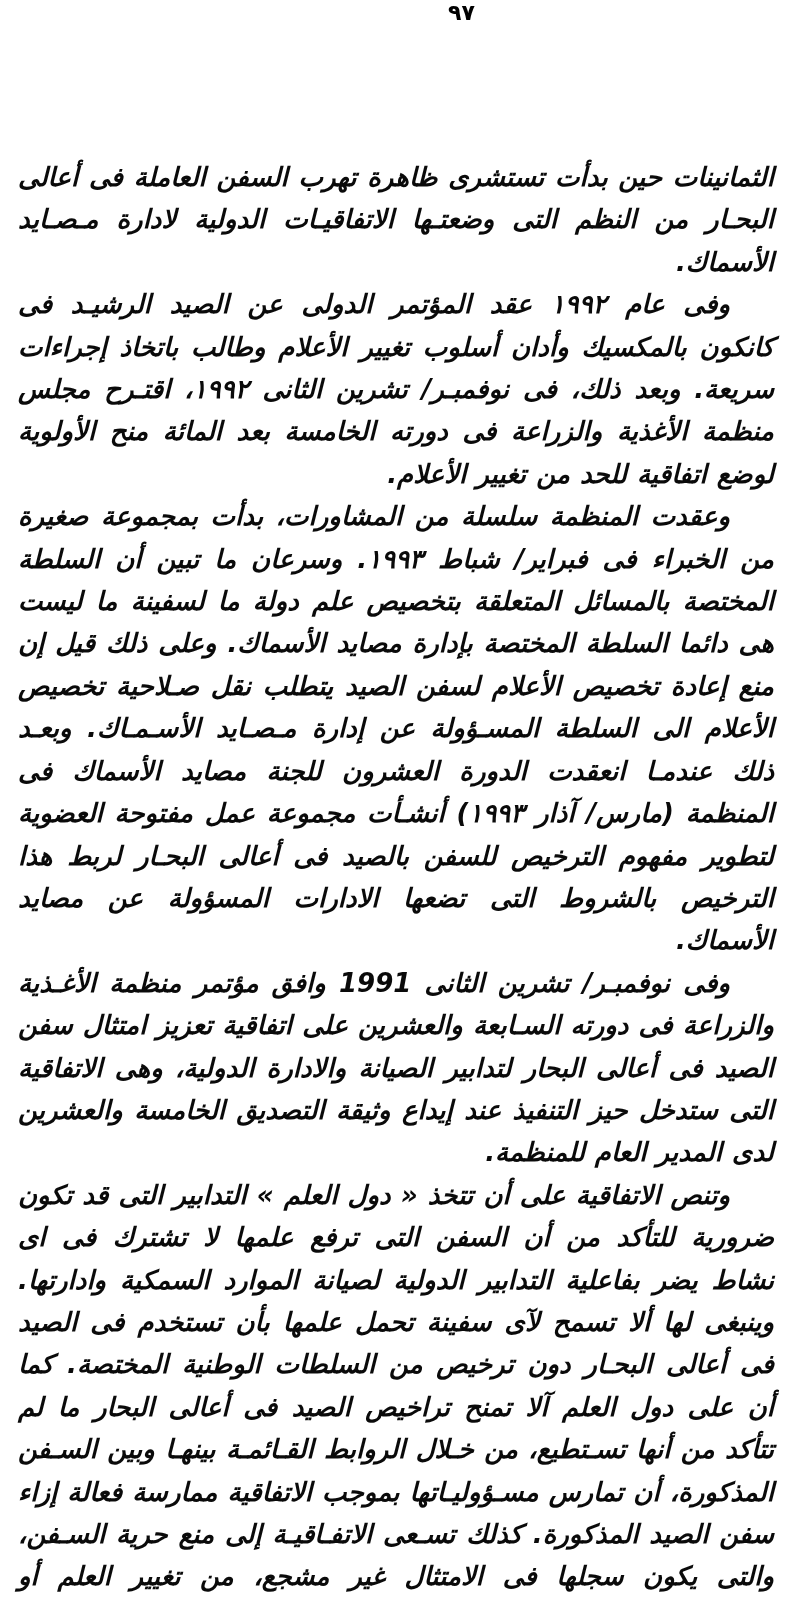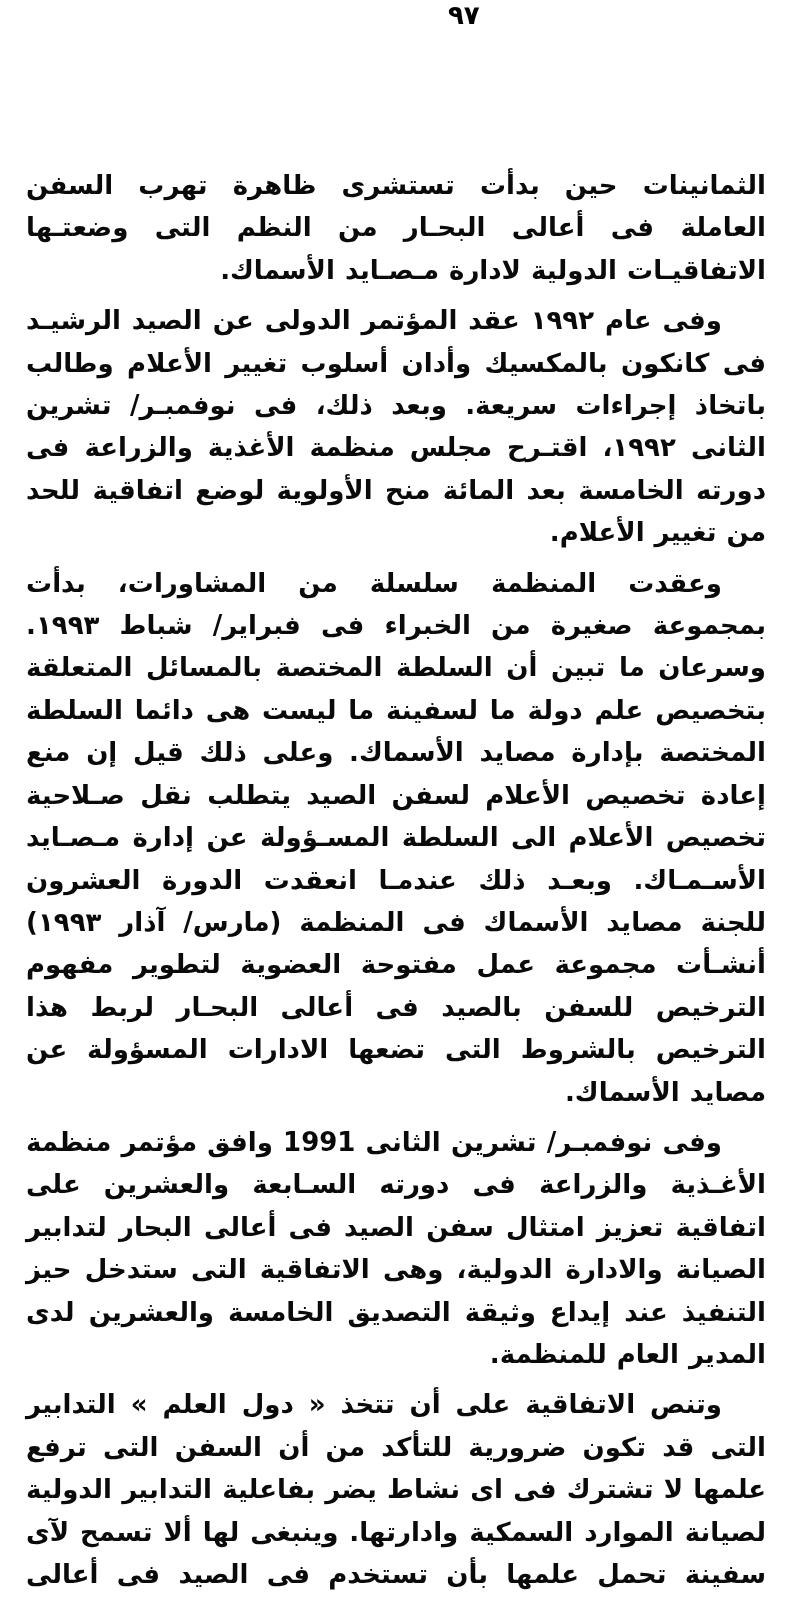--- a/index.html
+++ b/index.html
@@ -17,41 +17,42 @@
   }
   .page {
     position: absolute;
     inset: 0;
     background: #ffffff;
   }
   .page-number {
     position: absolute;
     top: 0px;
     left: 448px;
-    font-size: 26px;
+    font-size: 22px;
     font-weight: bold;
     letter-spacing: 2px;
     color: #000000;
   }
   .text-block {
     position: absolute;
     top: 156px;
     right: 26px;
     left: 18px;
     direction: rtl;
     unicode-bidi: embed;
     text-align: justify;
     font-size: 26px;
     font-weight: bold;
     line-height: 42.4px;
     word-spacing: 1px;
   }
   .para {
-    margin: 8px;
+    margin: 0;
     padding: 0;
+    font-style: italic;
   }
   .para.indent {
     text-indent: 44px;
   }
   .para.cutoff {
     text-align-last: justify;
   }
 </style>
 </head>
 <body>

